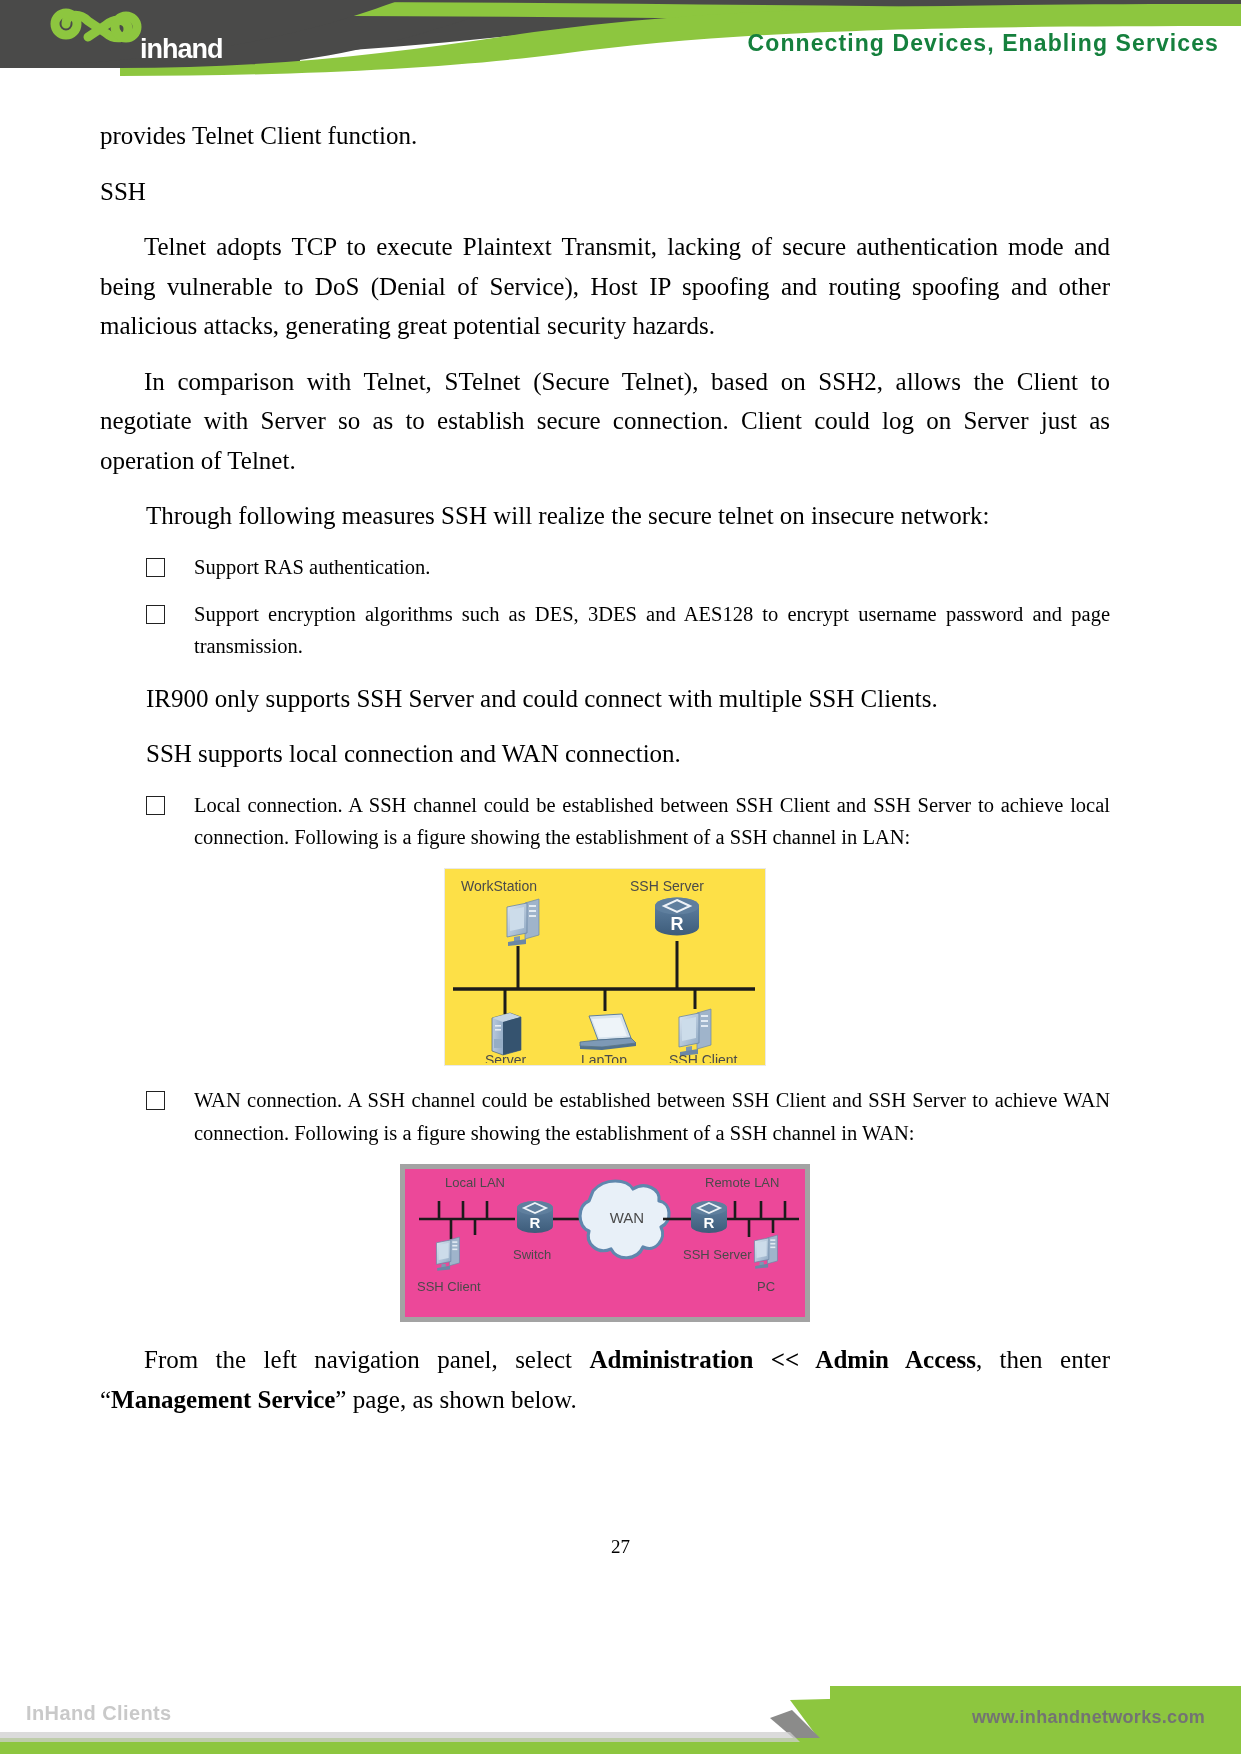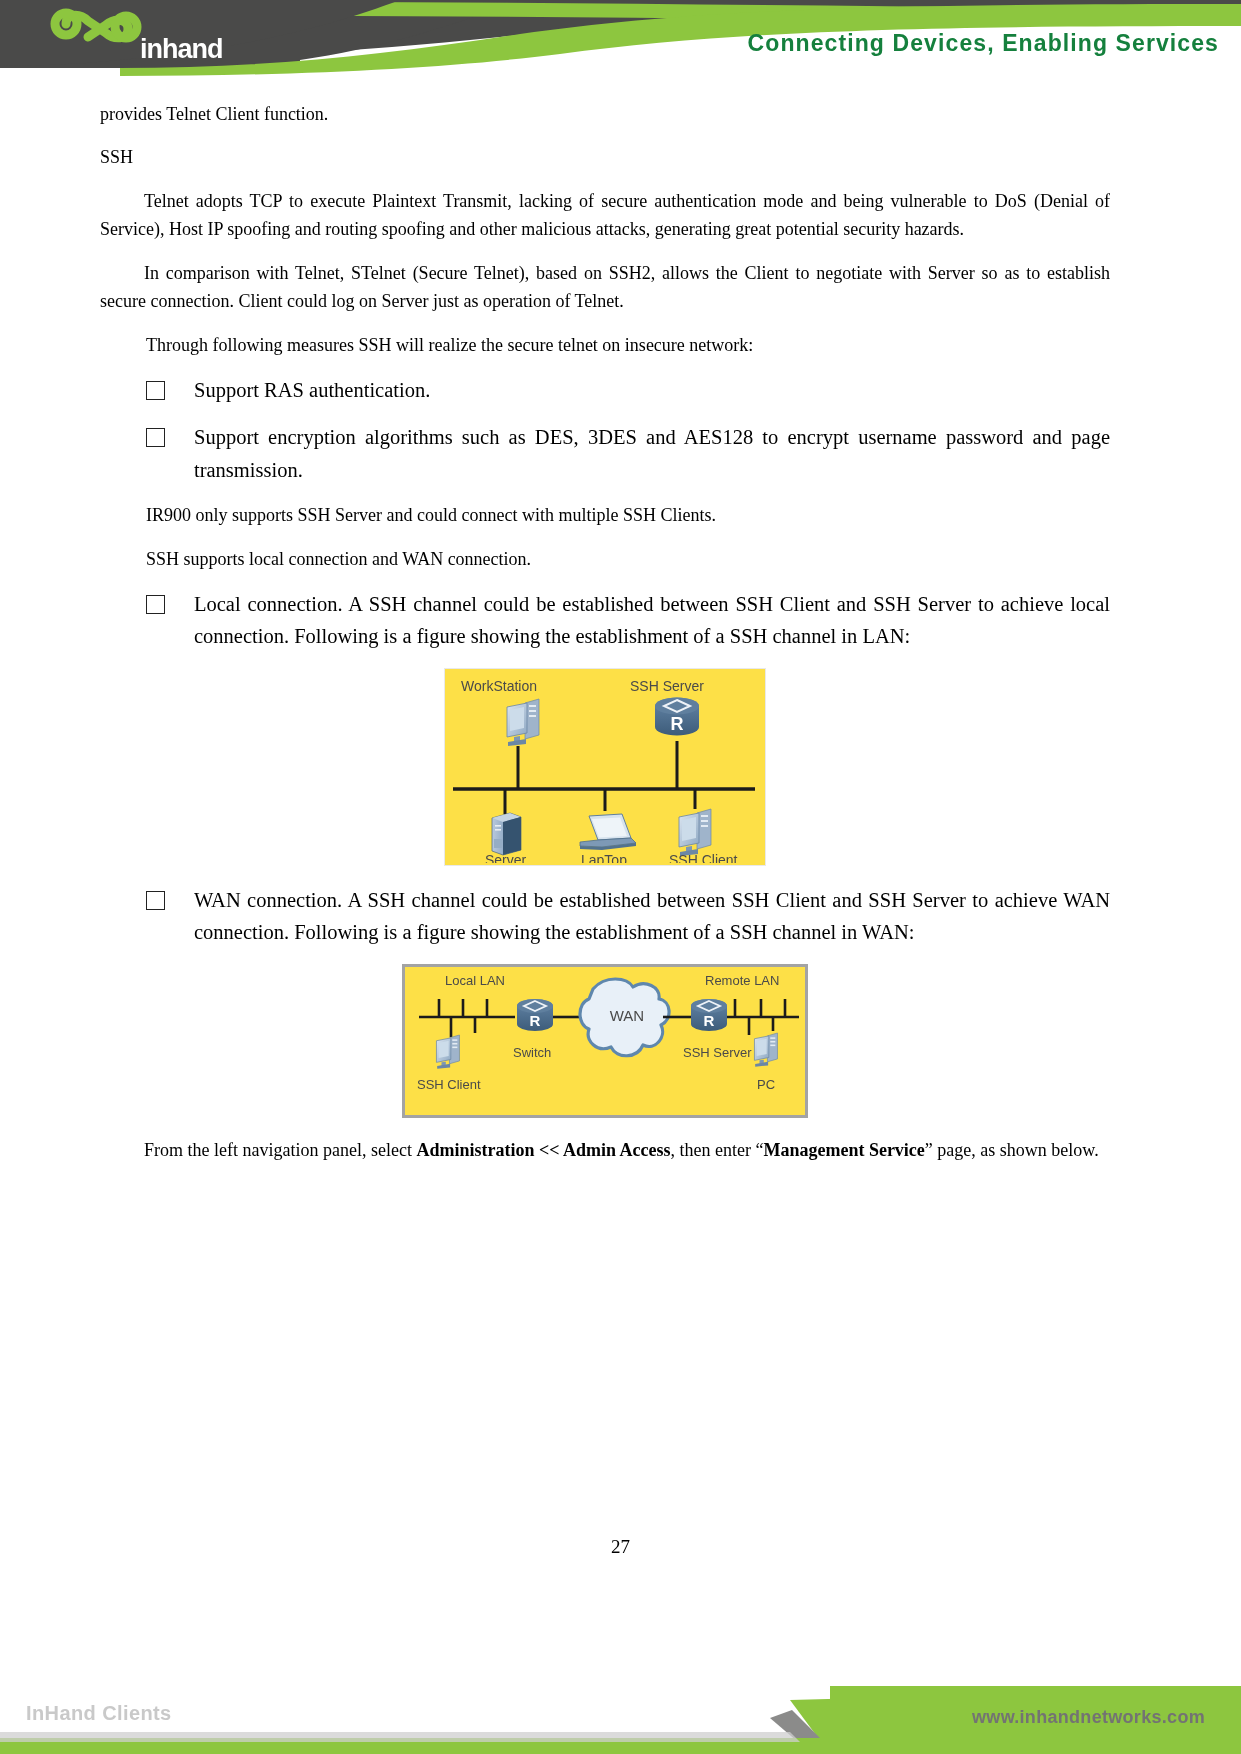--- a/index.html
+++ b/index.html
@@ -53,22 +53,22 @@
     font-size:18px; font-weight:bold;
     color:#737373; letter-spacing:0.3px;
   }
 
   
   .content{
     position:absolute; left:100px; top:100px;
     width:1010px;
   }
   p.body-text{
-    margin:0 0 15px 0;
-    font-size:18px;
+    margin:16px 0 15px 0;
+    font-size:25px;
     line-height:1.58;
     text-align:justify;
     text-justify:inter-word;
   }
   p.indent{ text-indent:44px; }
   p.hang{ margin-left:46px; }
 
   
   .bullet-row{
     display:flex;
@@ -96,22 +96,22 @@
     margin:14px 0 18px 0;
   }
   .fig-box-1{
     width:320px; height:196px;
     border:1px solid #e9e9e9;
     background:#fde047;
     position:relative;
   }
   .fig-box-2{
     width:400px; height:148px;
-    border:3px solid #a3a3a3;
-    background:#fde047;
+    border:5px solid #a3a3a3;
+    background:#ec4899;
     position:relative;
   }
   .dgm-label{
     font-family:"Liberation Sans", sans-serif;
     fill:#4a4a4a;
   }
 
   .pagenum{
     position:absolute; left:0; width:1241px;
     top:1536px; text-align:center;

